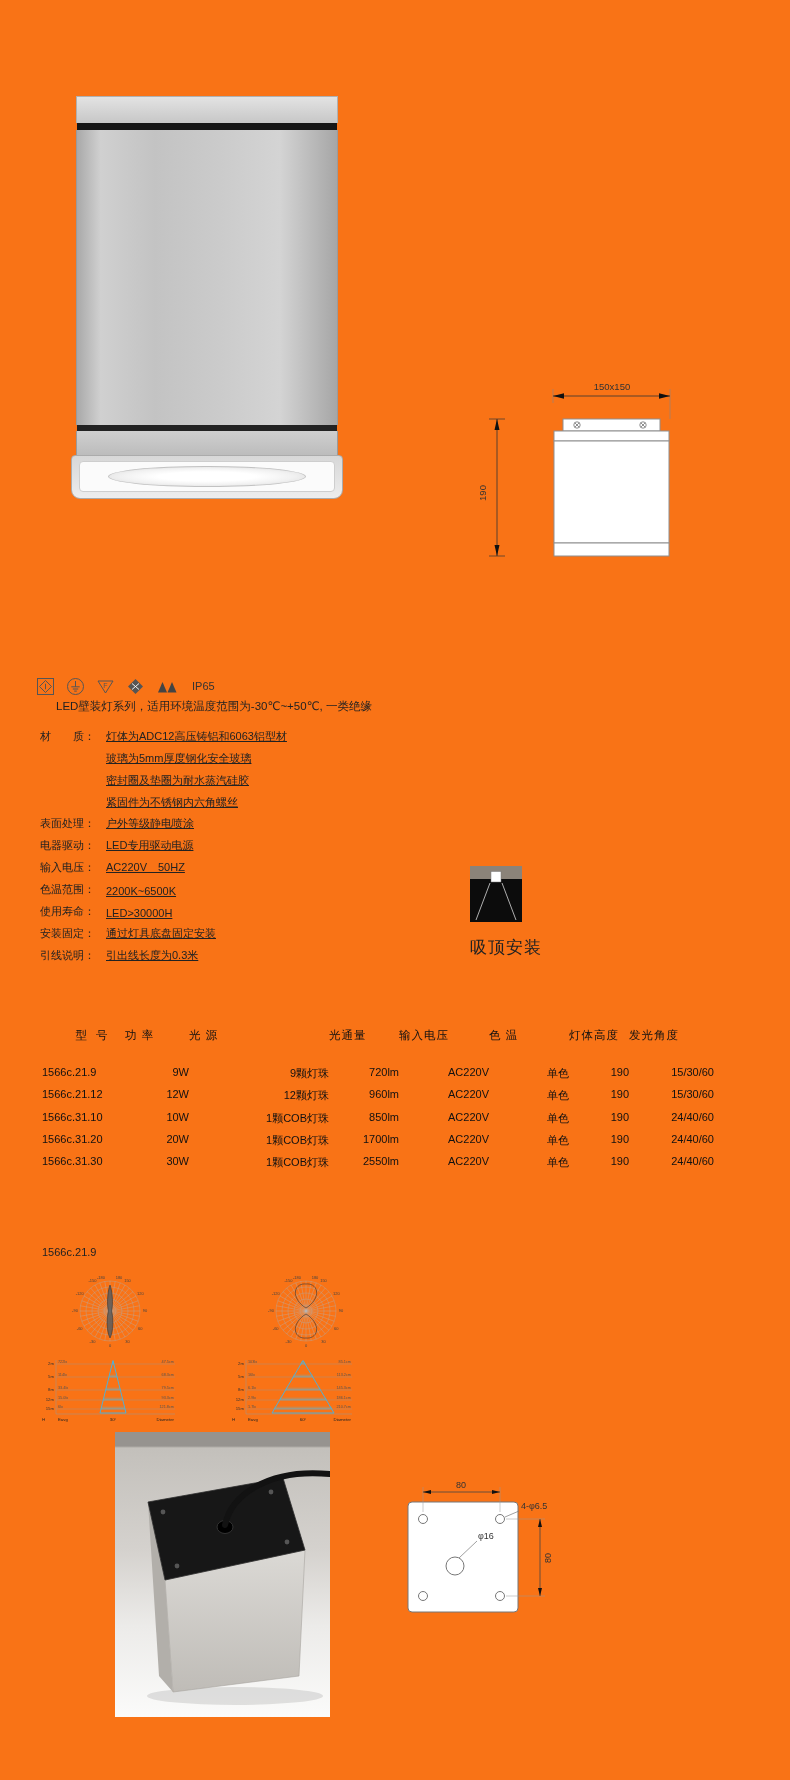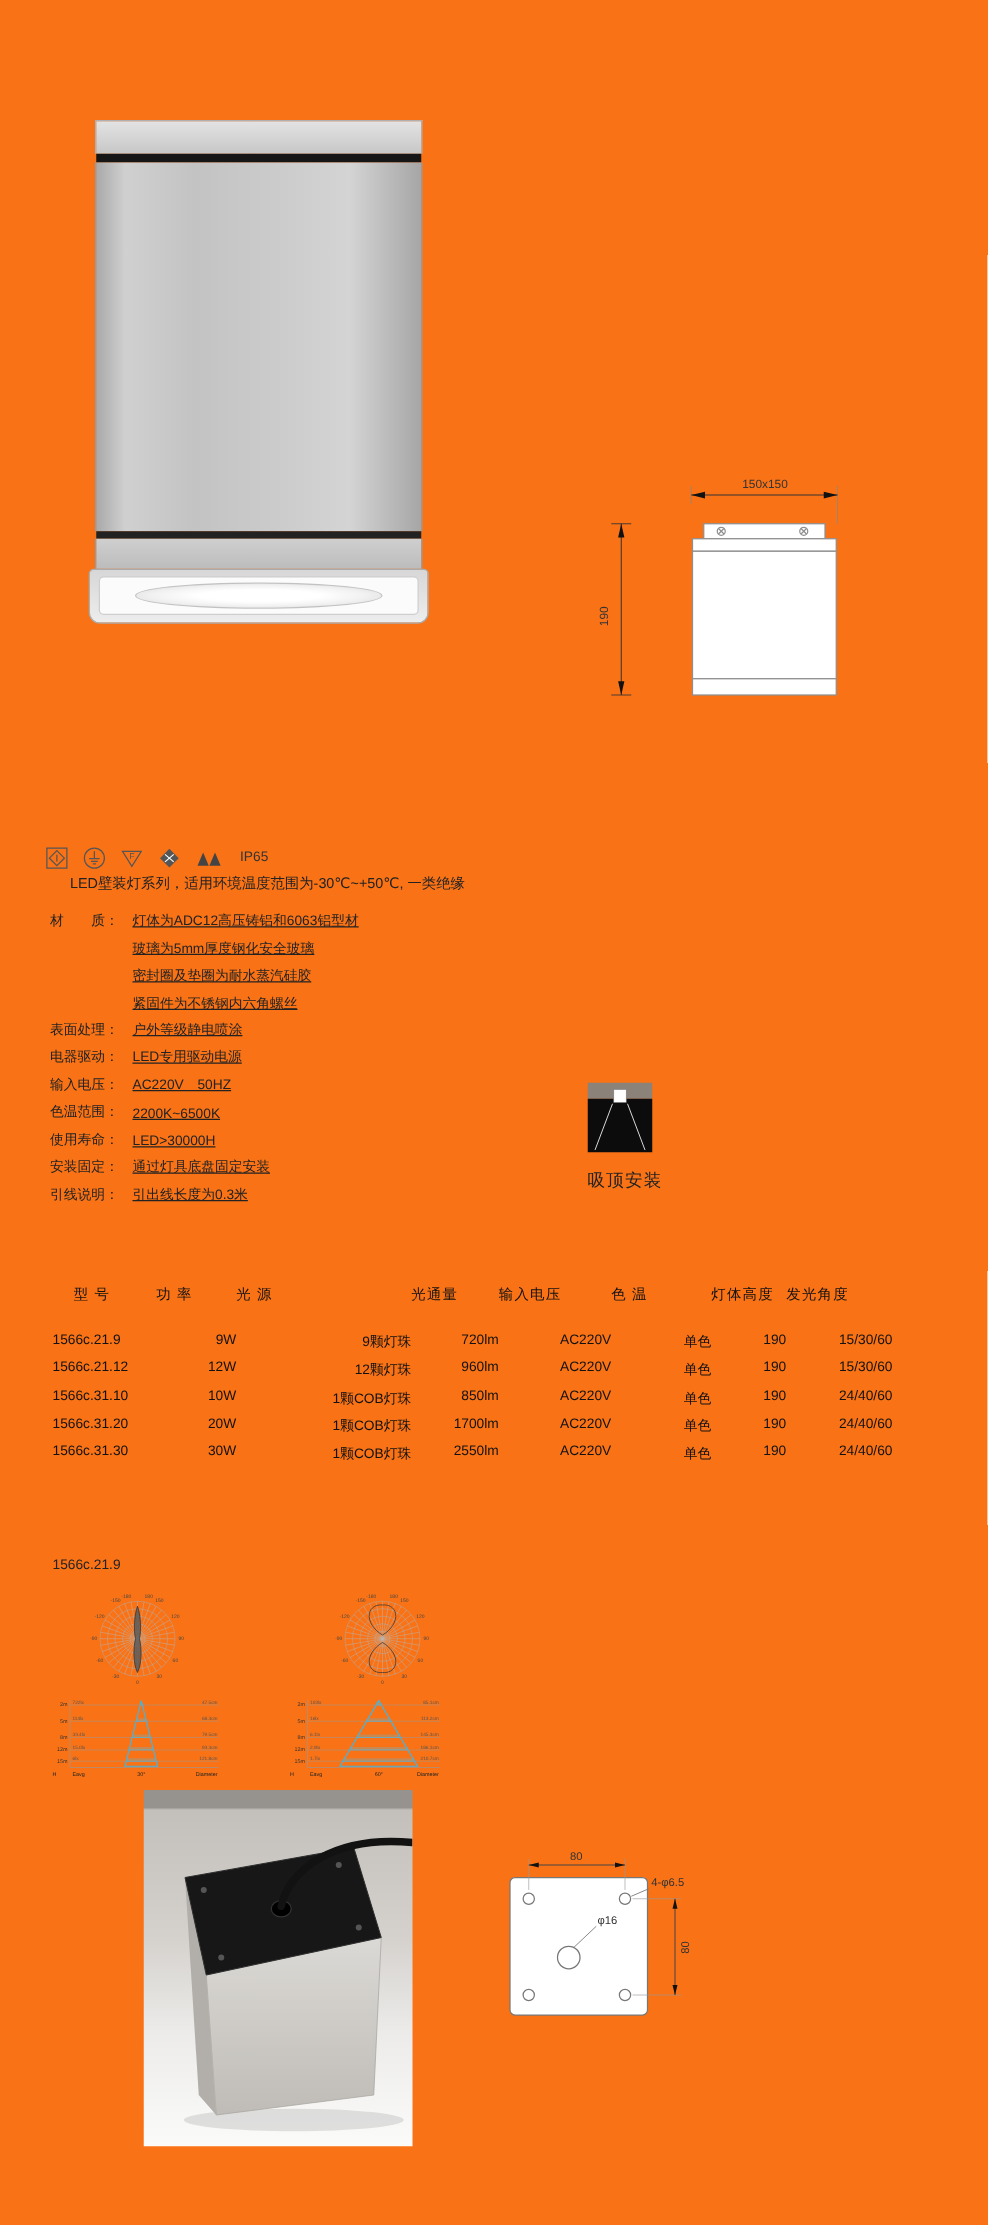--- a/index.html
+++ b/index.html
@@ -27,28 +27,28 @@
   
   .intro{position:absolute;left:56px;top:699px;font-size:11.5px;color:#222;}
   .specs{position:absolute;left:40px;top:722px;font-size:11px;color:#222;}
   .spec-row{height:21.9px;display:flex;align-items:flex-end;}
   .sl{display:inline-block;width:66px;white-space:pre;}
   .sv{white-space:pre;text-decoration:underline;}
 
   
   .mount{position:absolute;left:470px;top:866px;width:72px;text-align:left;}
   .mount svg{display:block;}
-  .mount-cap{width:52px;text-align:left;margin-top:14px;font-size:14px;color:#222;letter-spacing:1px;white-space:nowrap;}
+  .mount-cap{width:52px;text-align:left;margin-top:14px;font-size:17px;color:#222;letter-spacing:1px;white-space:nowrap;}
 
   
   .pt-head,.pt-rows{display:grid;grid-template-columns:90px 64px 140px 70px 90px 80px 60px 85px;}
   .pt-head{position:absolute;left:35px;top:1028px;}
   .pt-rows{position:absolute;left:35px;top:1066px;grid-auto-rows:22.3px;}
   .th{text-align:left;font-size:11.5px;color:#111;letter-spacing:1px;}
-  .th.left{text-align:left;padding-left:24px;}
+  .th.left{text-align:center;padding-left:24px;font-family:Liberation Mono, monospace;}
   .td{text-align:right;font-size:11px;color:#111;}
   .td.left{text-align:left;padding-left:7px;}
 
   
   .pm-label{position:absolute;left:42px;top:1246px;font-size:11px;color:#222;}
   #polar1{position:absolute;left:62px;top:1263px;}
   #polar2{position:absolute;left:258px;top:1263px;}
   #cone1{position:absolute;left:36px;top:1356px;}
   #cone2{position:absolute;left:226px;top:1356px;}
 

